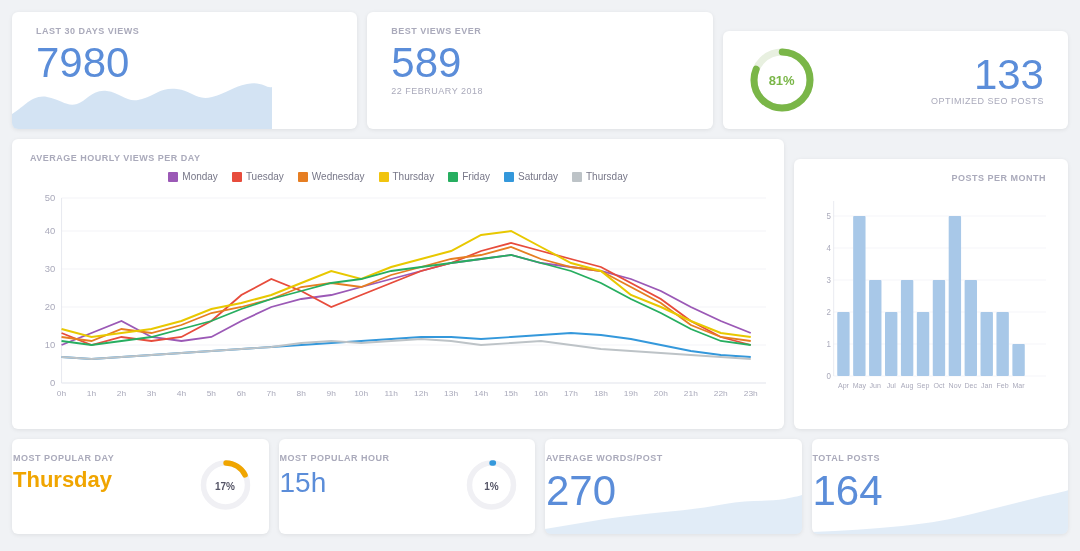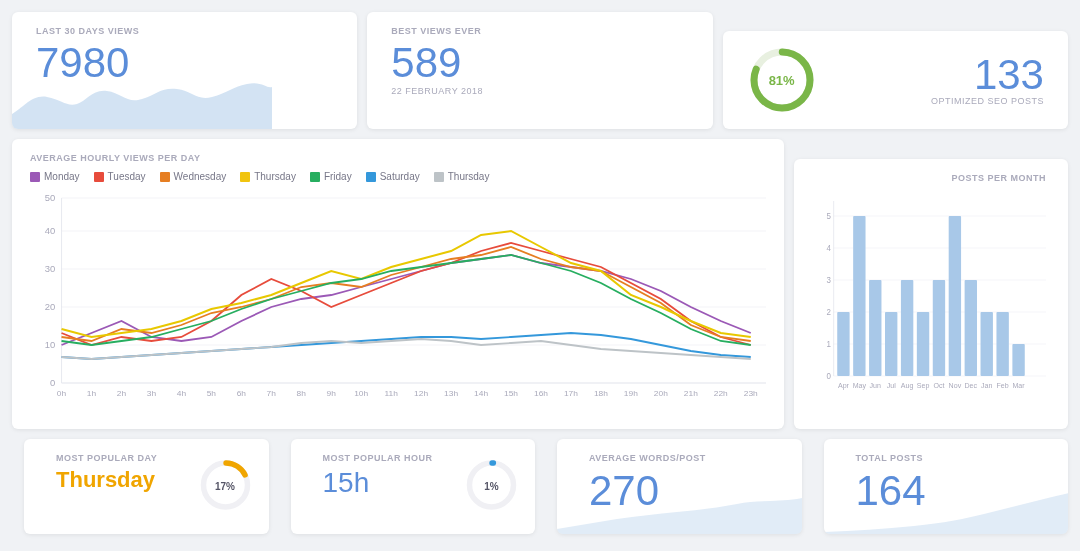--- a/index.html
+++ b/index.html
@@ -135,20 +135,21 @@
       font-weight: 600;
       color: #aab;
       letter-spacing: 0.5px;
       text-transform: uppercase;
       margin-bottom: 8px;
     }
 
     .legend {
       display: flex;
       gap: 14px;
+      justify-content: center;
       margin-bottom: 6px;
       flex-wrap: wrap;
     }
 
     .legend-item {
       display: flex;
       align-items: center;
       gap: 4px;
       font-size: 10px;
       color: #778;
@@ -172,24 +173,23 @@
     }
 
     
     .bottom-row {
       display: flex;
       gap: 10px;
     }
 
     .bottom-card {
       flex: 1;
-      padding: 14px 32px;
+      padding: 14px 1px;
       position: relative;
       overflow: hidden;
-      margin-left: 12px;
     }
 
     .popular-day {
       font-size: 22px;
       font-weight: 600;
       color: #f0a500;
       margin: 4px 0;
     }
 
     .popular-hour {

